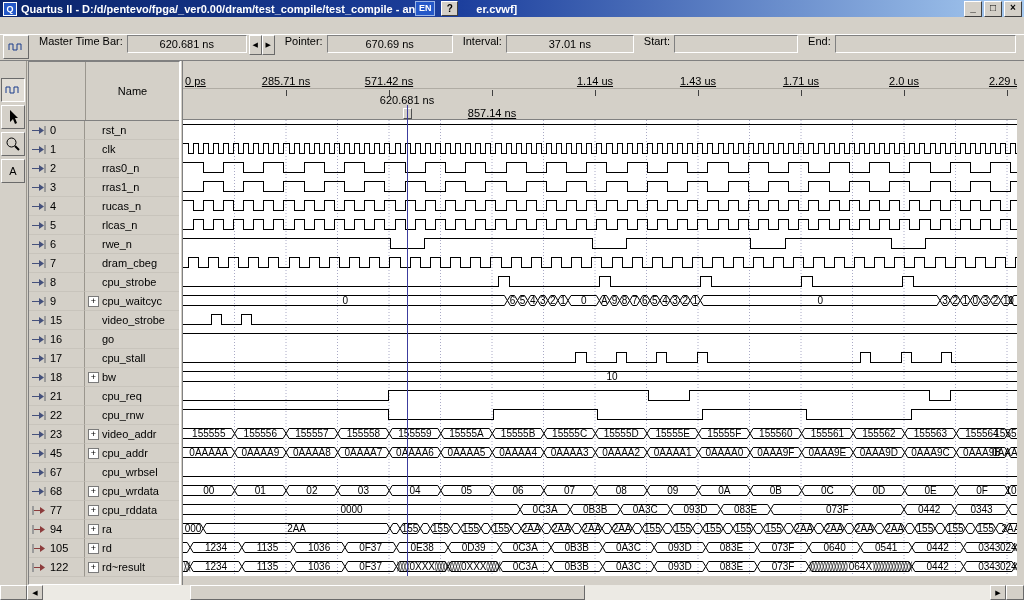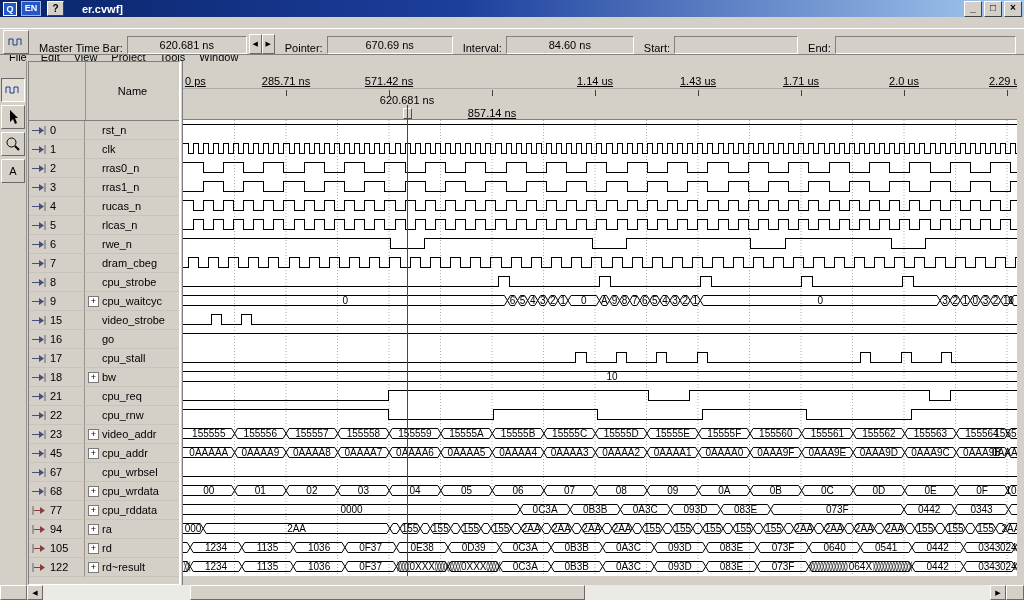--- a/index.html
+++ b/index.html
@@ -23,22 +23,22 @@
   .t-spacer{flex:1;}
   .tbtn{width:16px;height:14px;margin-right:2px;background:#d4d0c8;border:1px solid;
     border-color:#fff #404040 #404040 #fff;text-align:center;line-height:12px;font-size:10px;font-weight:bold;}
 
   
   .menubar{position:absolute;left:0;top:17px;width:1024px;height:17px;background:#d4d0c8;
     display:flex;align-items:center;padding-left:2px;box-sizing:border-box;border-bottom:1px solid #b8b4ac;margin-top:32px;}
   .menu-item{padding:1px 7px;}
 
   
-  .toolbar{position:absolute;left:0;top:28px;width:1024px;height:27px;background:#d4d0c8;
-    display:flex;align-items:flex-end;box-sizing:border-box;border-top:1px solid #fff;border-bottom:1px solid #808080;}
+  .toolbar{position:absolute;left:0;top:34px;width:1024px;height:27px;background:#d4d0c8;
+    display:flex;align-items:flex-start;box-sizing:border-box;border-top:1px solid #fff;border-bottom:1px solid #808080;}
   .tb-btn{width:24px;height:22px;margin-left:3px;background:#d4d0c8;border:1px solid;
     border-color:#fff #6a6a6a #6a6a6a #fff;display:flex;align-items:center;justify-content:center;}
   .tb-label{margin-left:10px;white-space:nowrap;}
   .tb-field{height:16px;line-height:16px;text-align:center;background:#d4d0c8;margin-left:4px;
     border:1px solid;border-color:#808080 #fff #fff #808080;padding:0 3px;white-space:nowrap;}
   .f-master{width:112px;}
   .f-pointer{width:118px;}
   .f-interval{width:120px;}
   .f-start{width:116px;}
   .f-end{width:120px;flex:1;margin-right:8px;}
@@ -93,20 +93,21 @@
     border:1px solid;border-color:#fff #6a6a6a #6a6a6a #fff;box-sizing:border-box;}
   .corner-right{width:18px;height:15px;background:#d4d0c8;border:1px solid;border-color:#fff #6a6a6a #6a6a6a #fff;box-sizing:border-box;}
 </style>
 </head>
 <body>
 
 <div class="win">
 
   <div class="titlebar">
     <div class="app-icon">Q</div>
+    <span class="t-text">Quartus II - D:/d/pentevo/fpga/_ver0.00/dram/test_compile/test_compile - an</span>
     <span class="badge">EN</span>
     <span class="help-btn">?</span>
     <span class="t-text tail">er.cvwf]</span>
     <span class="t-spacer"></span>
     <span class="tbtn">_</span>
     <span class="tbtn">□</span>
     <span class="tbtn">×</span>
   </div>
 
   <div class="menubar" id="menubar">
@@ -126,21 +127,21 @@
     </span>
     <span class="tb-label">Master Time Bar:</span>
     <span class="tb-field f-master">620.681 ns</span>
     <span class="spin">
       <span class="spin-b">◀</span>
       <span class="spin-b">▶</span>
     </span>
     <span class="tb-label">Pointer:</span>
     <span class="tb-field f-pointer">670.69 ns</span>
     <span class="tb-label">Interval:</span>
-    <span class="tb-field f-interval">84.60 ns</span>
+    <span class="tb-field f-interval">37.01 ns</span>
     <span class="tb-label">Start:</span>
     <span class="tb-field f-start"></span>
     <span class="tb-label">End:</span>
     <span class="tb-field f-end"></span>
   </div>
 
   <div class="main">
     <div class="toolstrip" id="toolstrip">
         <div class="ts-btn pressed">
           <svg width="16" height="16" viewBox="0 0 16 16">

